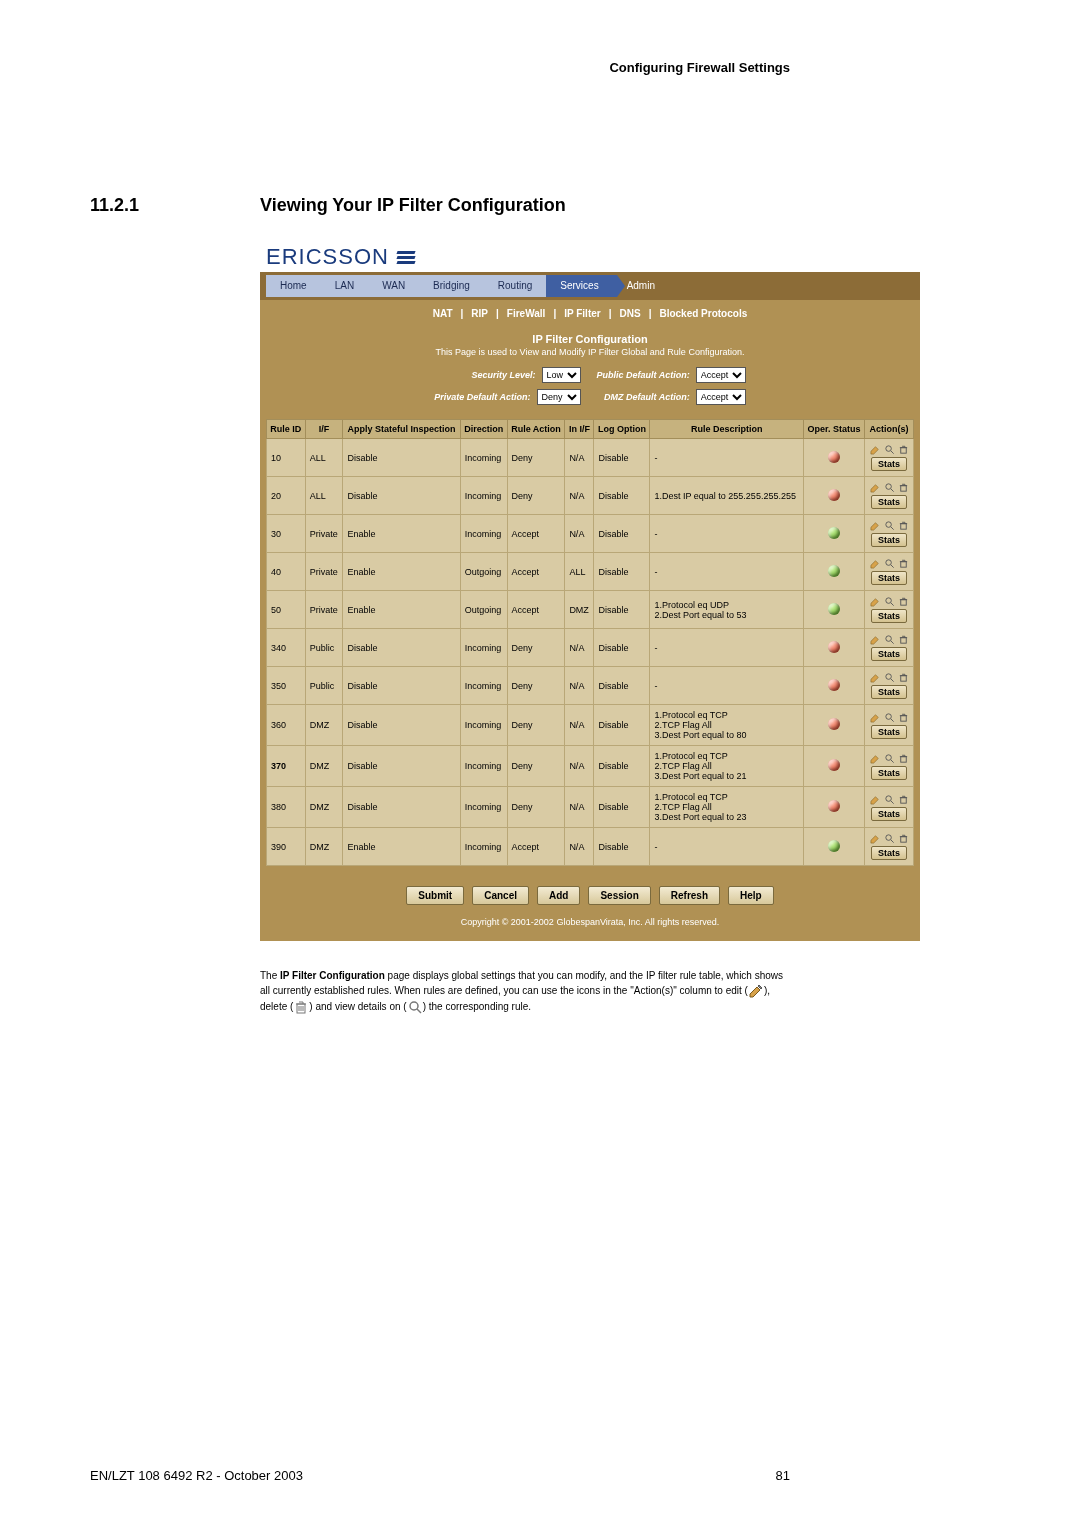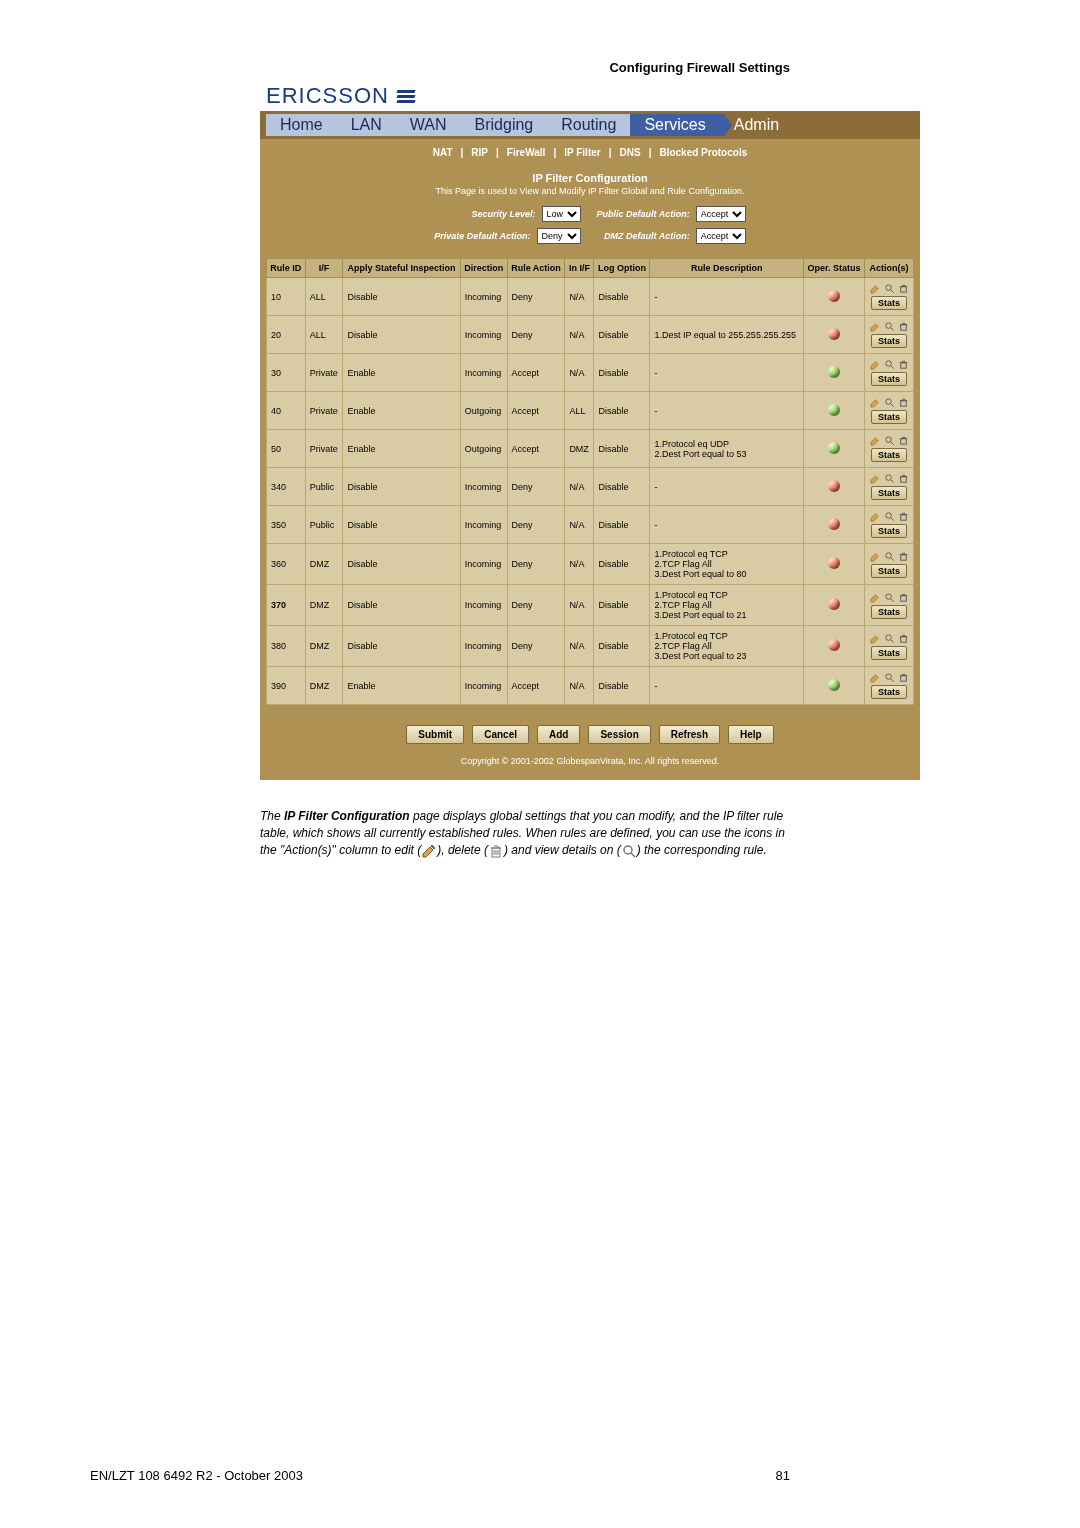--- a/index.html
+++ b/index.html
@@ -78,21 +78,21 @@
     display: flex;
     align-items: center;
     padding: 0 6px;
     gap: 0;
   }
   .crumb {
     position: relative;
     padding: 0 18px 0 14px;
     height: 22px;
     line-height: 22px;
-    font-size: 16px;
+    font-size: 10px;
     color: #1b2a52;
     background: #b7c4de;
     margin-right: -4px;
   }
   .crumb.active { background: #3f5fa2; color: #fff; }
   .crumb.plain { background: transparent; color:#fff; }
   .crumb::after {
     content:"";
     position:absolute;
     right:-8px; top:0;
@@ -198,44 +198,47 @@
   .copyright {
     text-align:center;
     color:#fff;
     font-size:9px;
     padding: 6px 0 14px;
   }
 
   .outro {
     margin-left: 170px;
     margin-top: 28px;
-    font-size: 12px;
+    font-size: 10px;
     line-height: 1.4;
     max-width: 640px;
-    font-style: italic;
   }
   .inline-ico { display:inline-block; vertical-align:middle; }
   .inline-ico svg { width:16px; height:16px; vertical-align:middle; }
 
   .footer {
     position:absolute;
     bottom: 45px;
     left: 90px;
     right: 90px;
     display:flex;
     justify-content:space-between;
     font-size: 13px;
   }
 </style>
 </head>
 <body>
 
 <div class="page">
   <div class="running-head">Configuring Firewall Settings</div>
 
+  <div class="section-row">
+    <div class="section-num">11.2.1</div>
+    <div class="section-title">Viewing Your IP Filter Configuration</div>
+  </div>
 
 
   <div class="screenshot">
     <div class="brand">
       <span class="brand-text">ERICSSON</span>
       <span class="brand-lines"><span></span><span></span><span></span></span>
     </div>
     <div class="nav" id="nav">
         <div class="crumb">Home</div>
         <div class="crumb">LAN</div>

